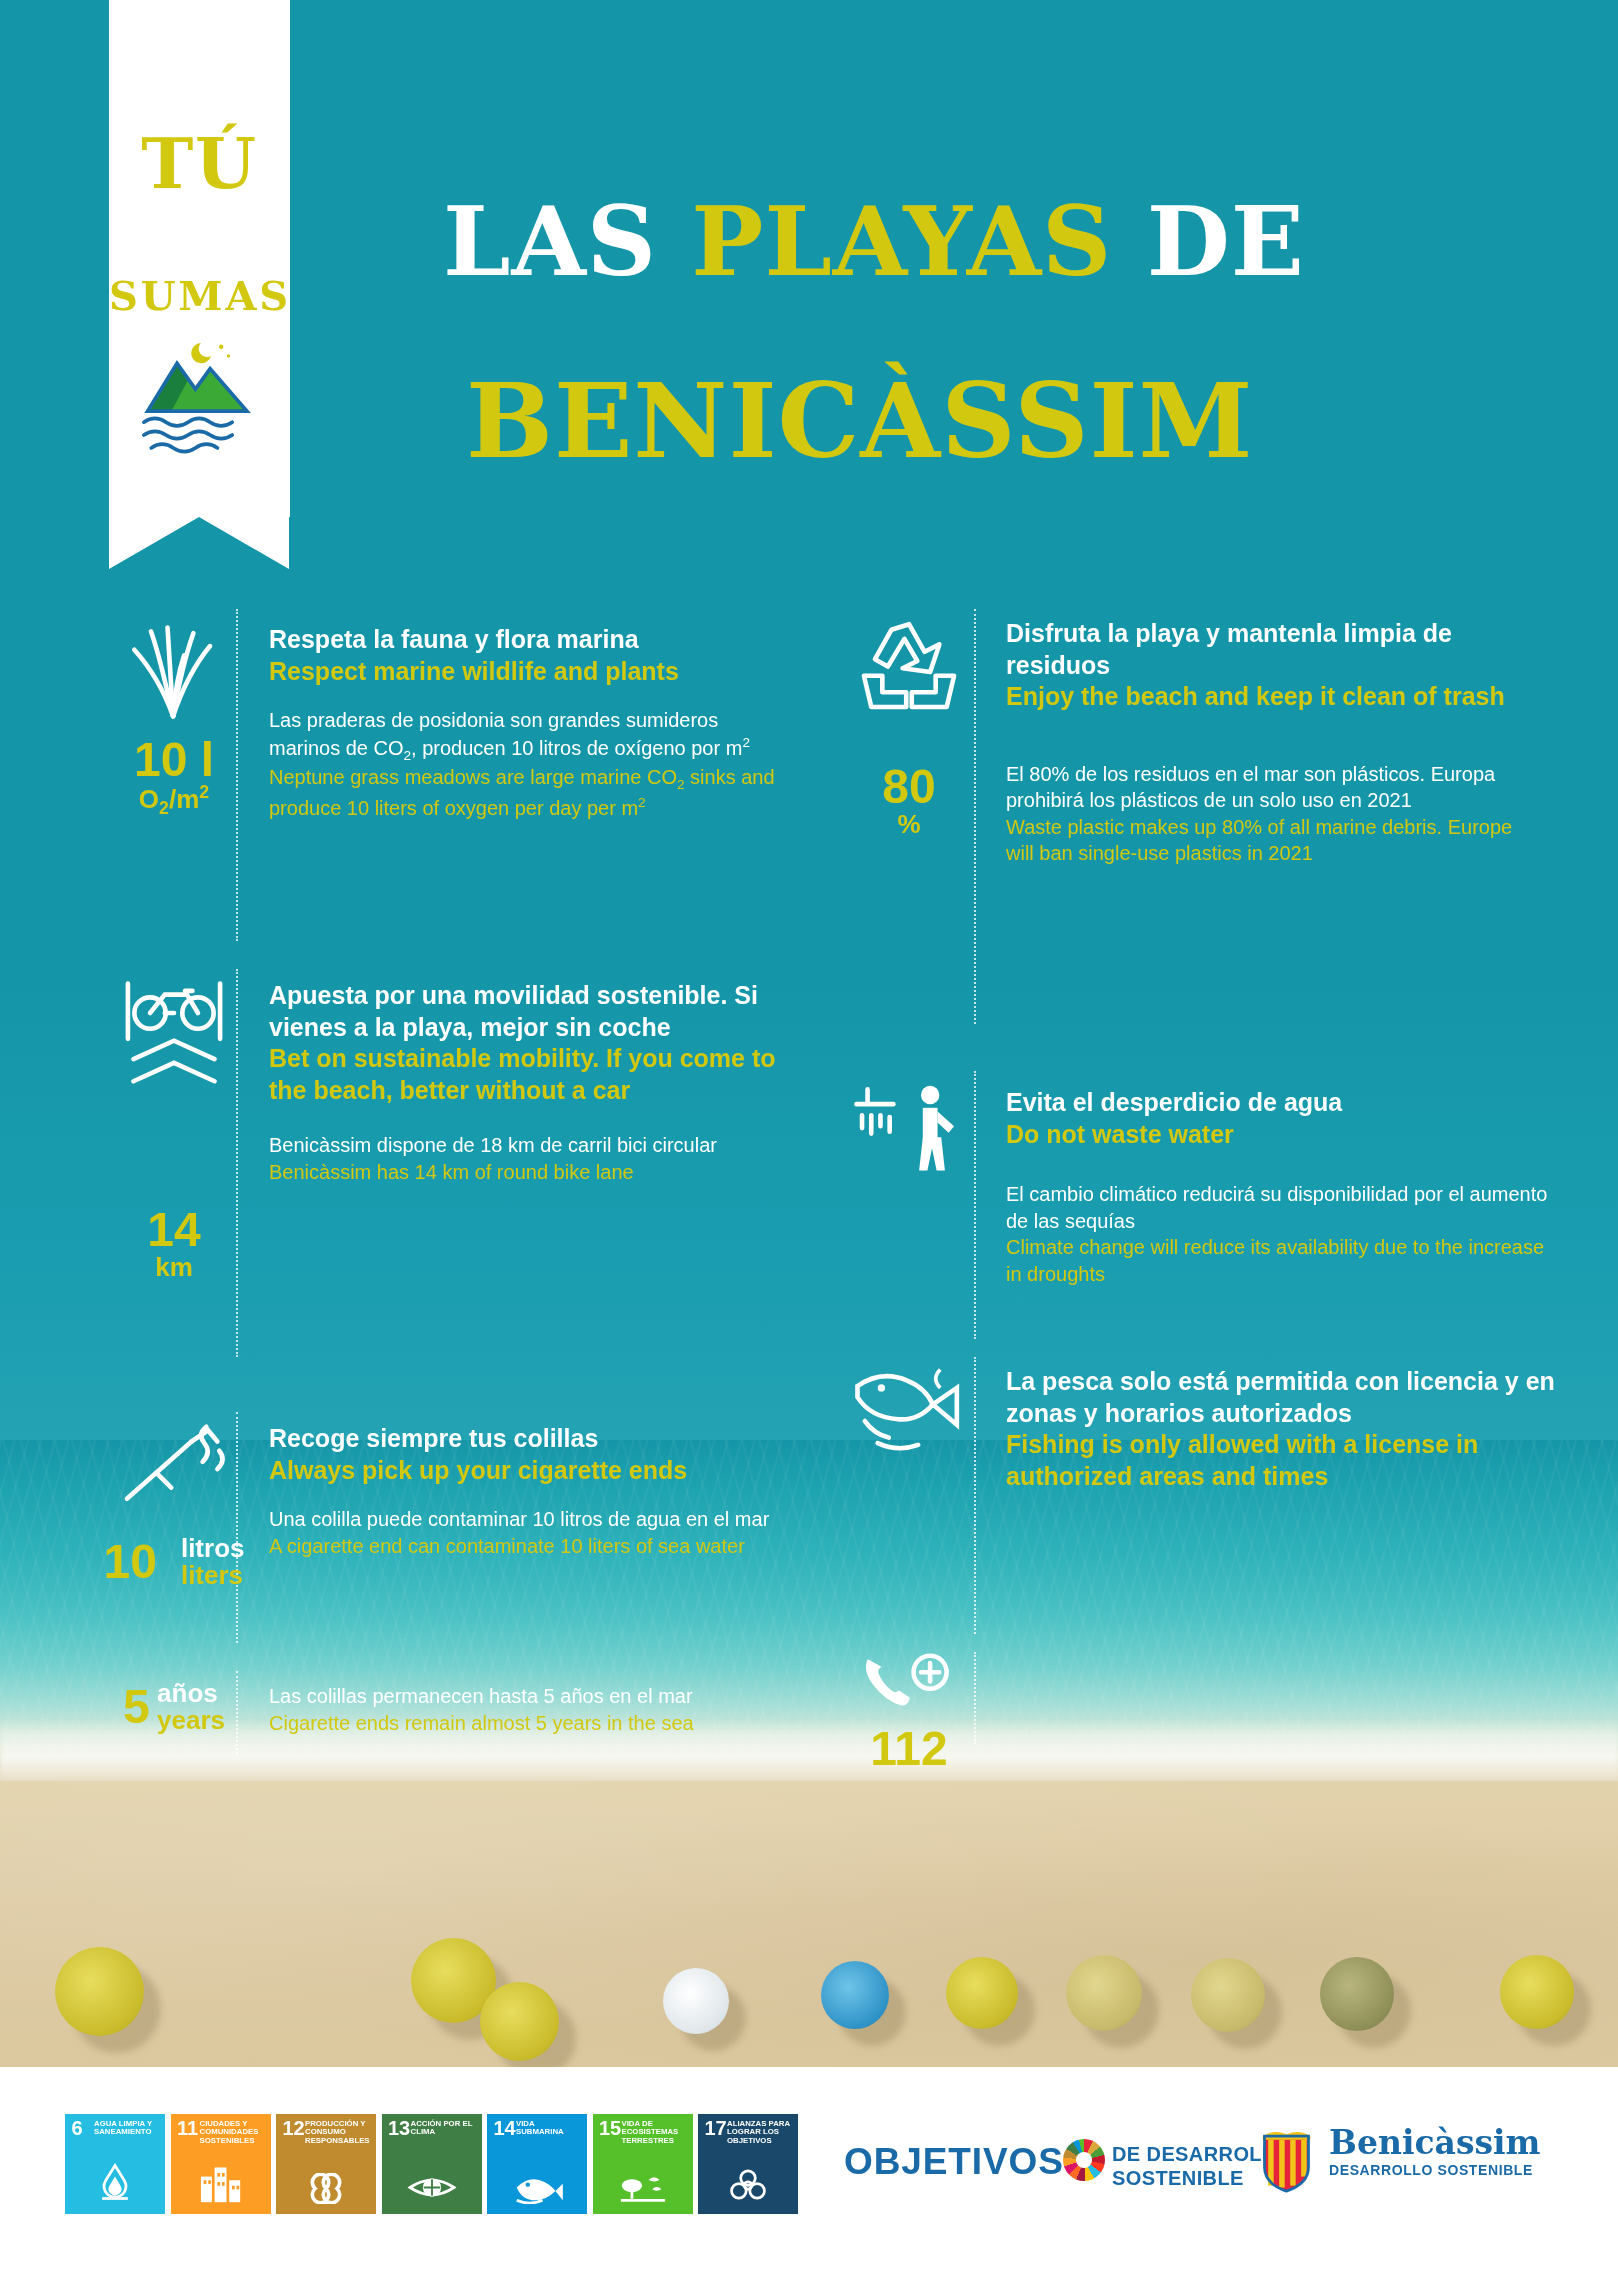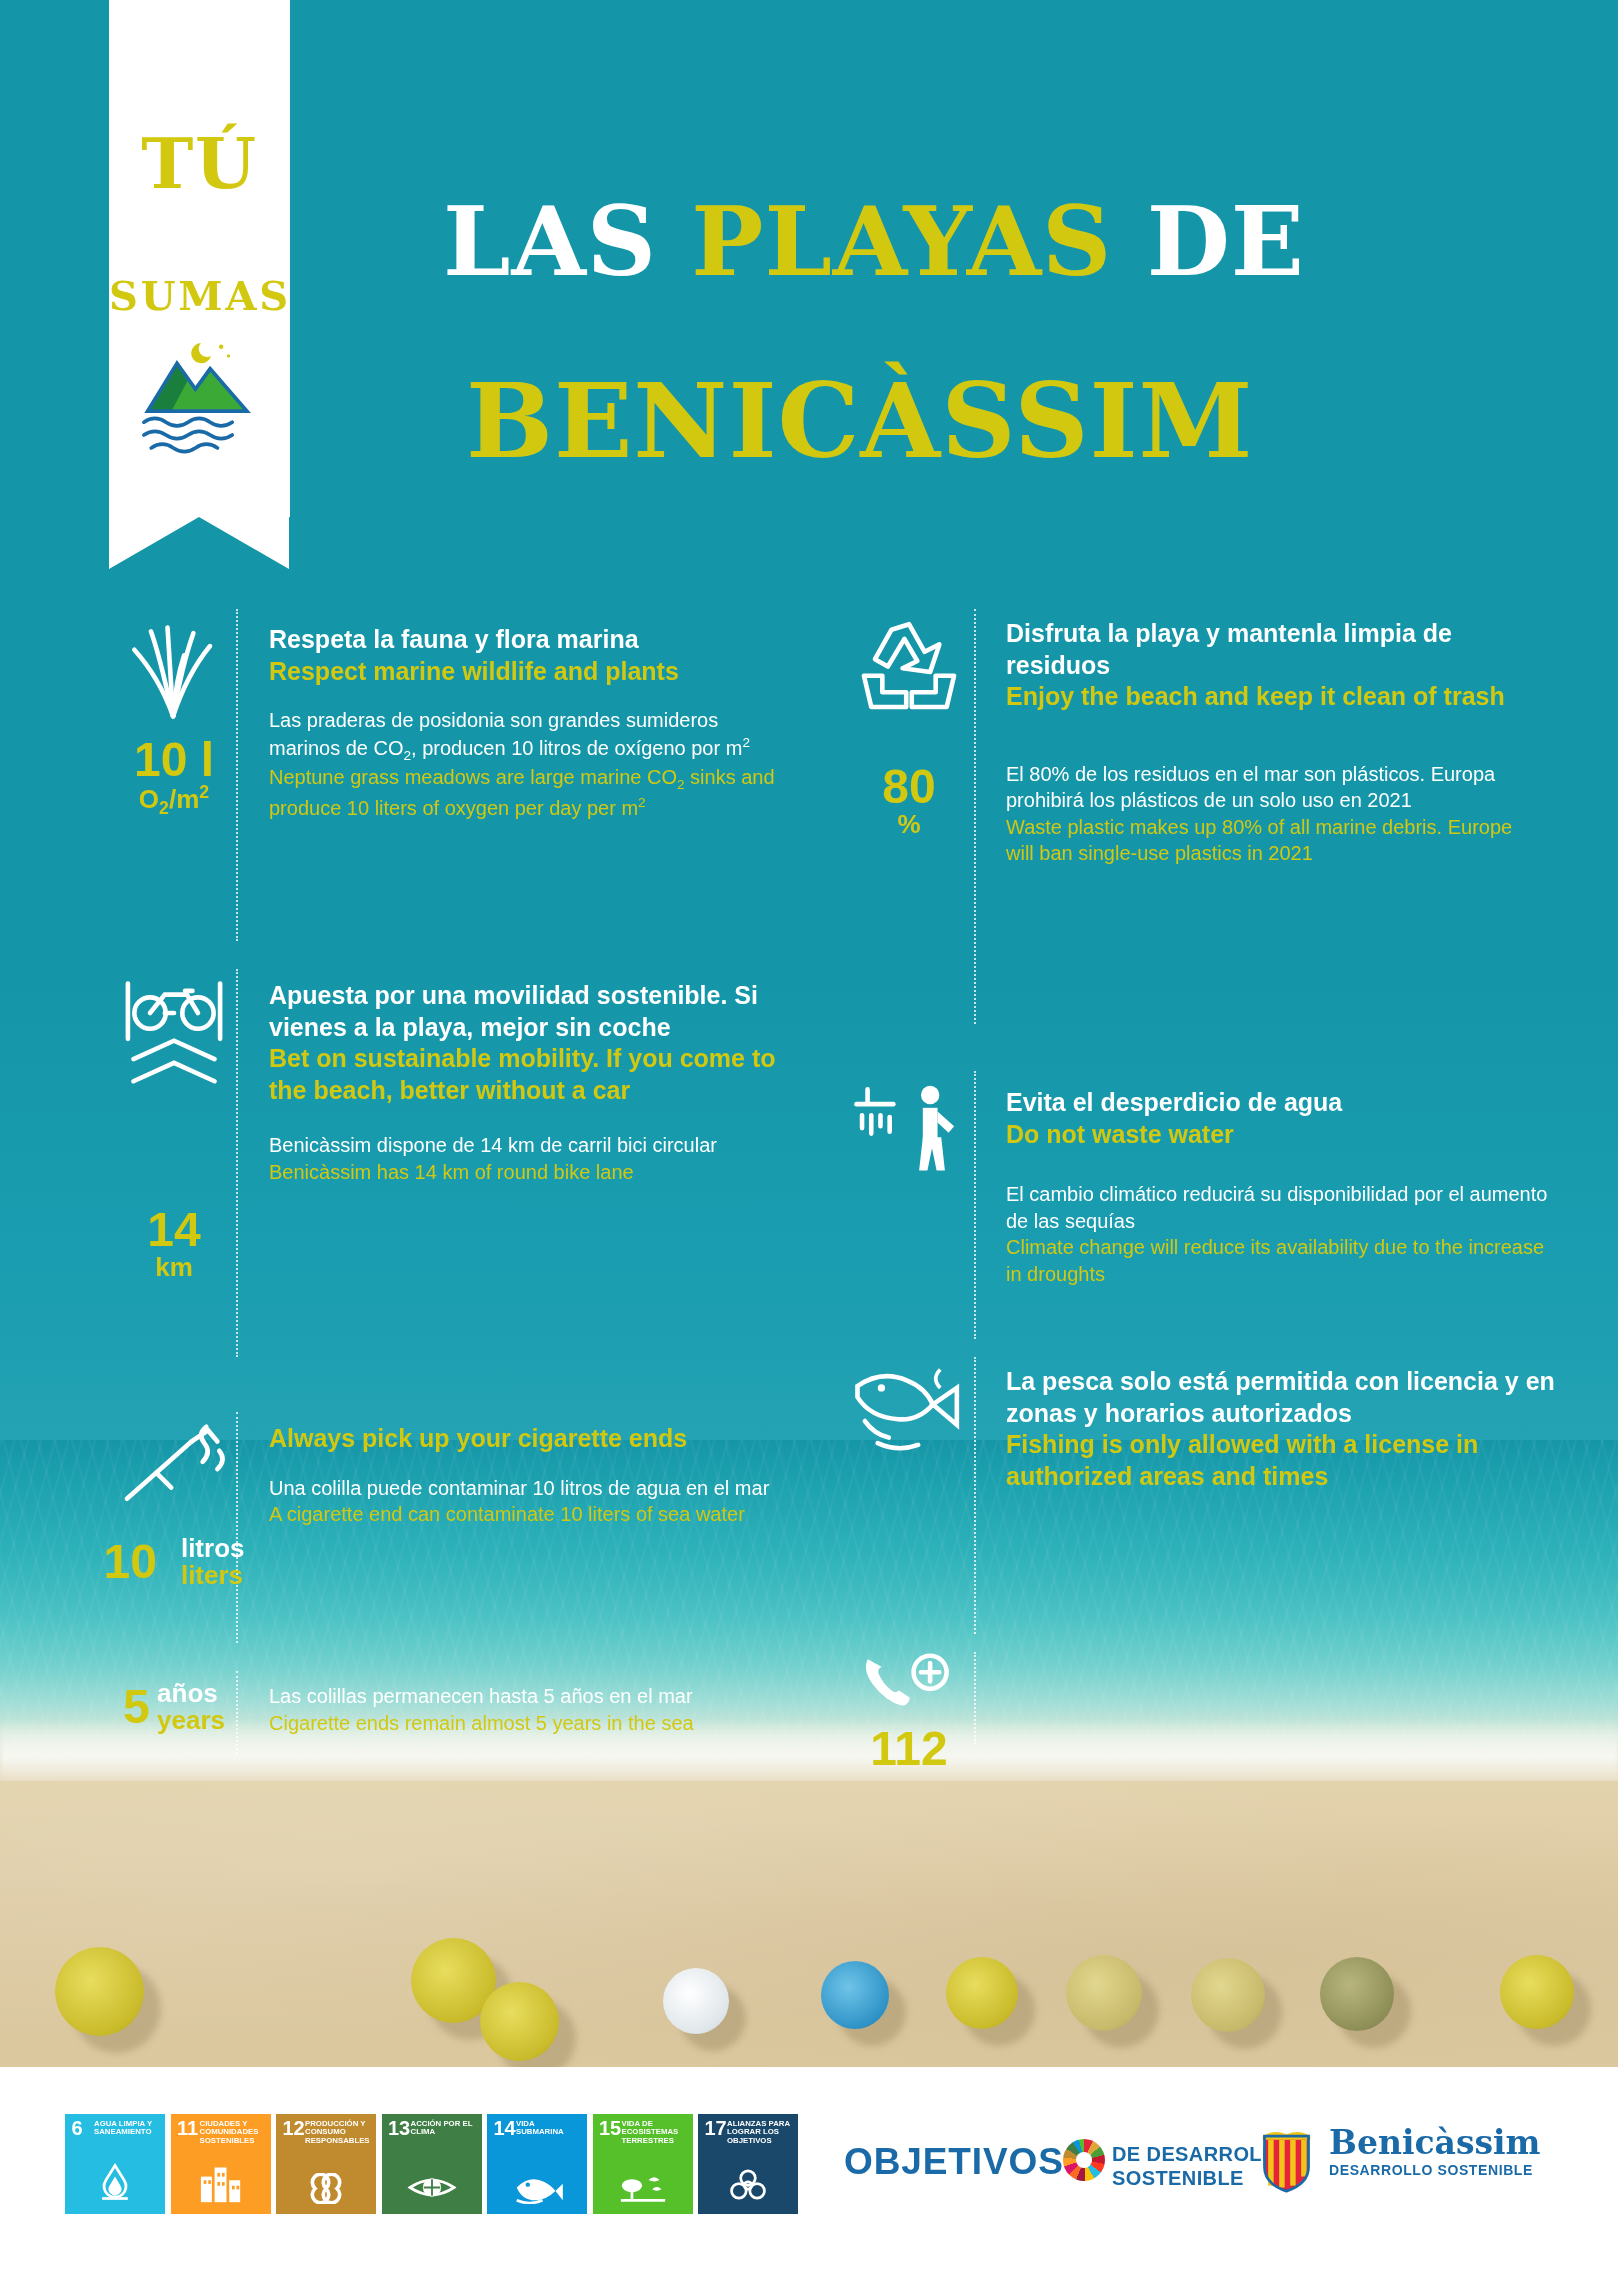--- a/index.html
+++ b/index.html
@@ -387,21 +387,21 @@
       </svg>
     </div>
     <div class="stat" style="margin-top:107px;">
       <span class="stat-num">14</span>
       <div class="stat-unit">km</div>
     </div>
   </div>
   <div class="txt-col" style="left:269px; top:980px; width:517px;">
     <div class="t-es">Apuesta por una movilidad sostenible. Si vienes a la playa, mejor sin coche</div>
     <div class="t-en">Bet on sustainable mobility. If you come to the beach, better without a car</div>
-    <div class="b-es" style="margin-top:26px;">Benicàssim dispone de 14 km de carril bici circular</div>
+    <div class="b-es" style="margin-top:26px;">Benicàssim dispone de 18 km de carril bici circular</div>
     <div class="b-en">Benicàssim has 14 km of round bike lane</div>
   </div>
 
   <div class="icon-col" style="left:100px; top:1421px;">
     <div>
       <svg width="120" height="89" viewBox="0 0 130 96">
         <g stroke="#ffffff" stroke-width="5" fill="none" stroke-linecap="round">
           <path d="M14 84 L84 22"></path>
           <path d="M46 56 L62 72"></path>
           <path d="M84 22 L102 10 L112 22"></path>
@@ -412,20 +412,21 @@
     </div>
     <div class="stat" style="margin-top:22px; display:flex; align-items:center; justify-content:center; gap:24px;">
       <span class="stat-num">10</span>
       <span style="text-align:left; line-height:1.05;">
         <span class="stat-unit" style="display:block; color:#ffffff;">litros</span>
         <span class="stat-unit" style="display:block;">liters</span>
       </span>
     </div>
   </div>
   <div class="txt-col" style="left:269px; top:1423px; width:545px;">
+    <div class="t-es">Recoge siempre tus colillas</div>
     <div class="t-en">Always pick up your cigarette ends</div>
     <div class="b-es" style="margin-top:20px;">Una colilla puede contaminar 10 litros de agua en el mar</div>
     <div class="b-en">A cigarette end can contaminate 10 liters of sea water</div>
   </div>
 
   <div class="icon-col" style="left:100px; top:1680px;">
     <div class="stat" style="display:flex; align-items:center; justify-content:center; gap:7.4px;">
       <span class="stat-num">5</span>
       <span style="text-align:left; line-height:1.05;">
         <span class="stat-unit" style="display:block; color:#ffffff;">años</span>

